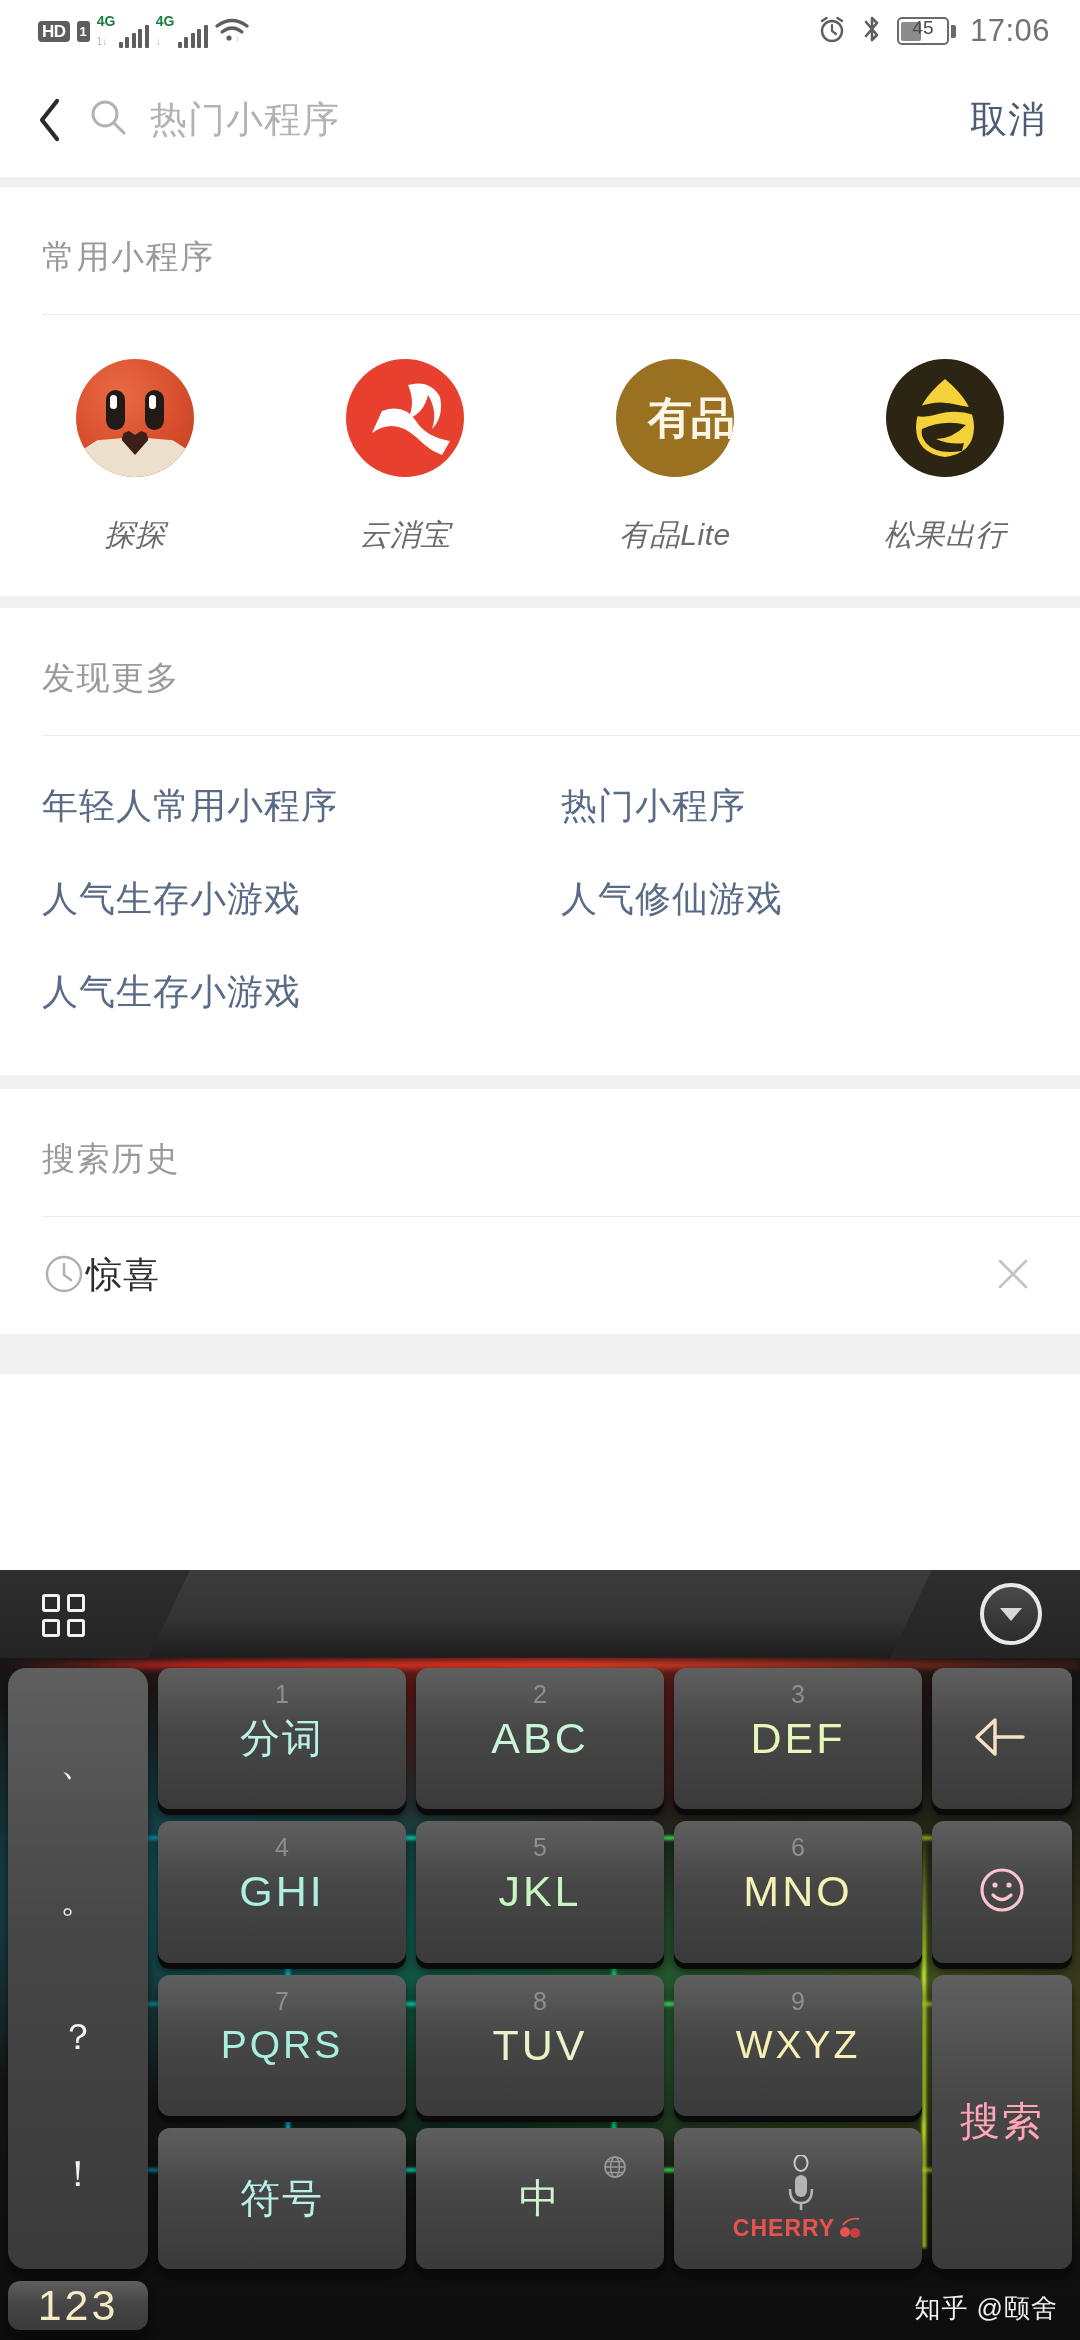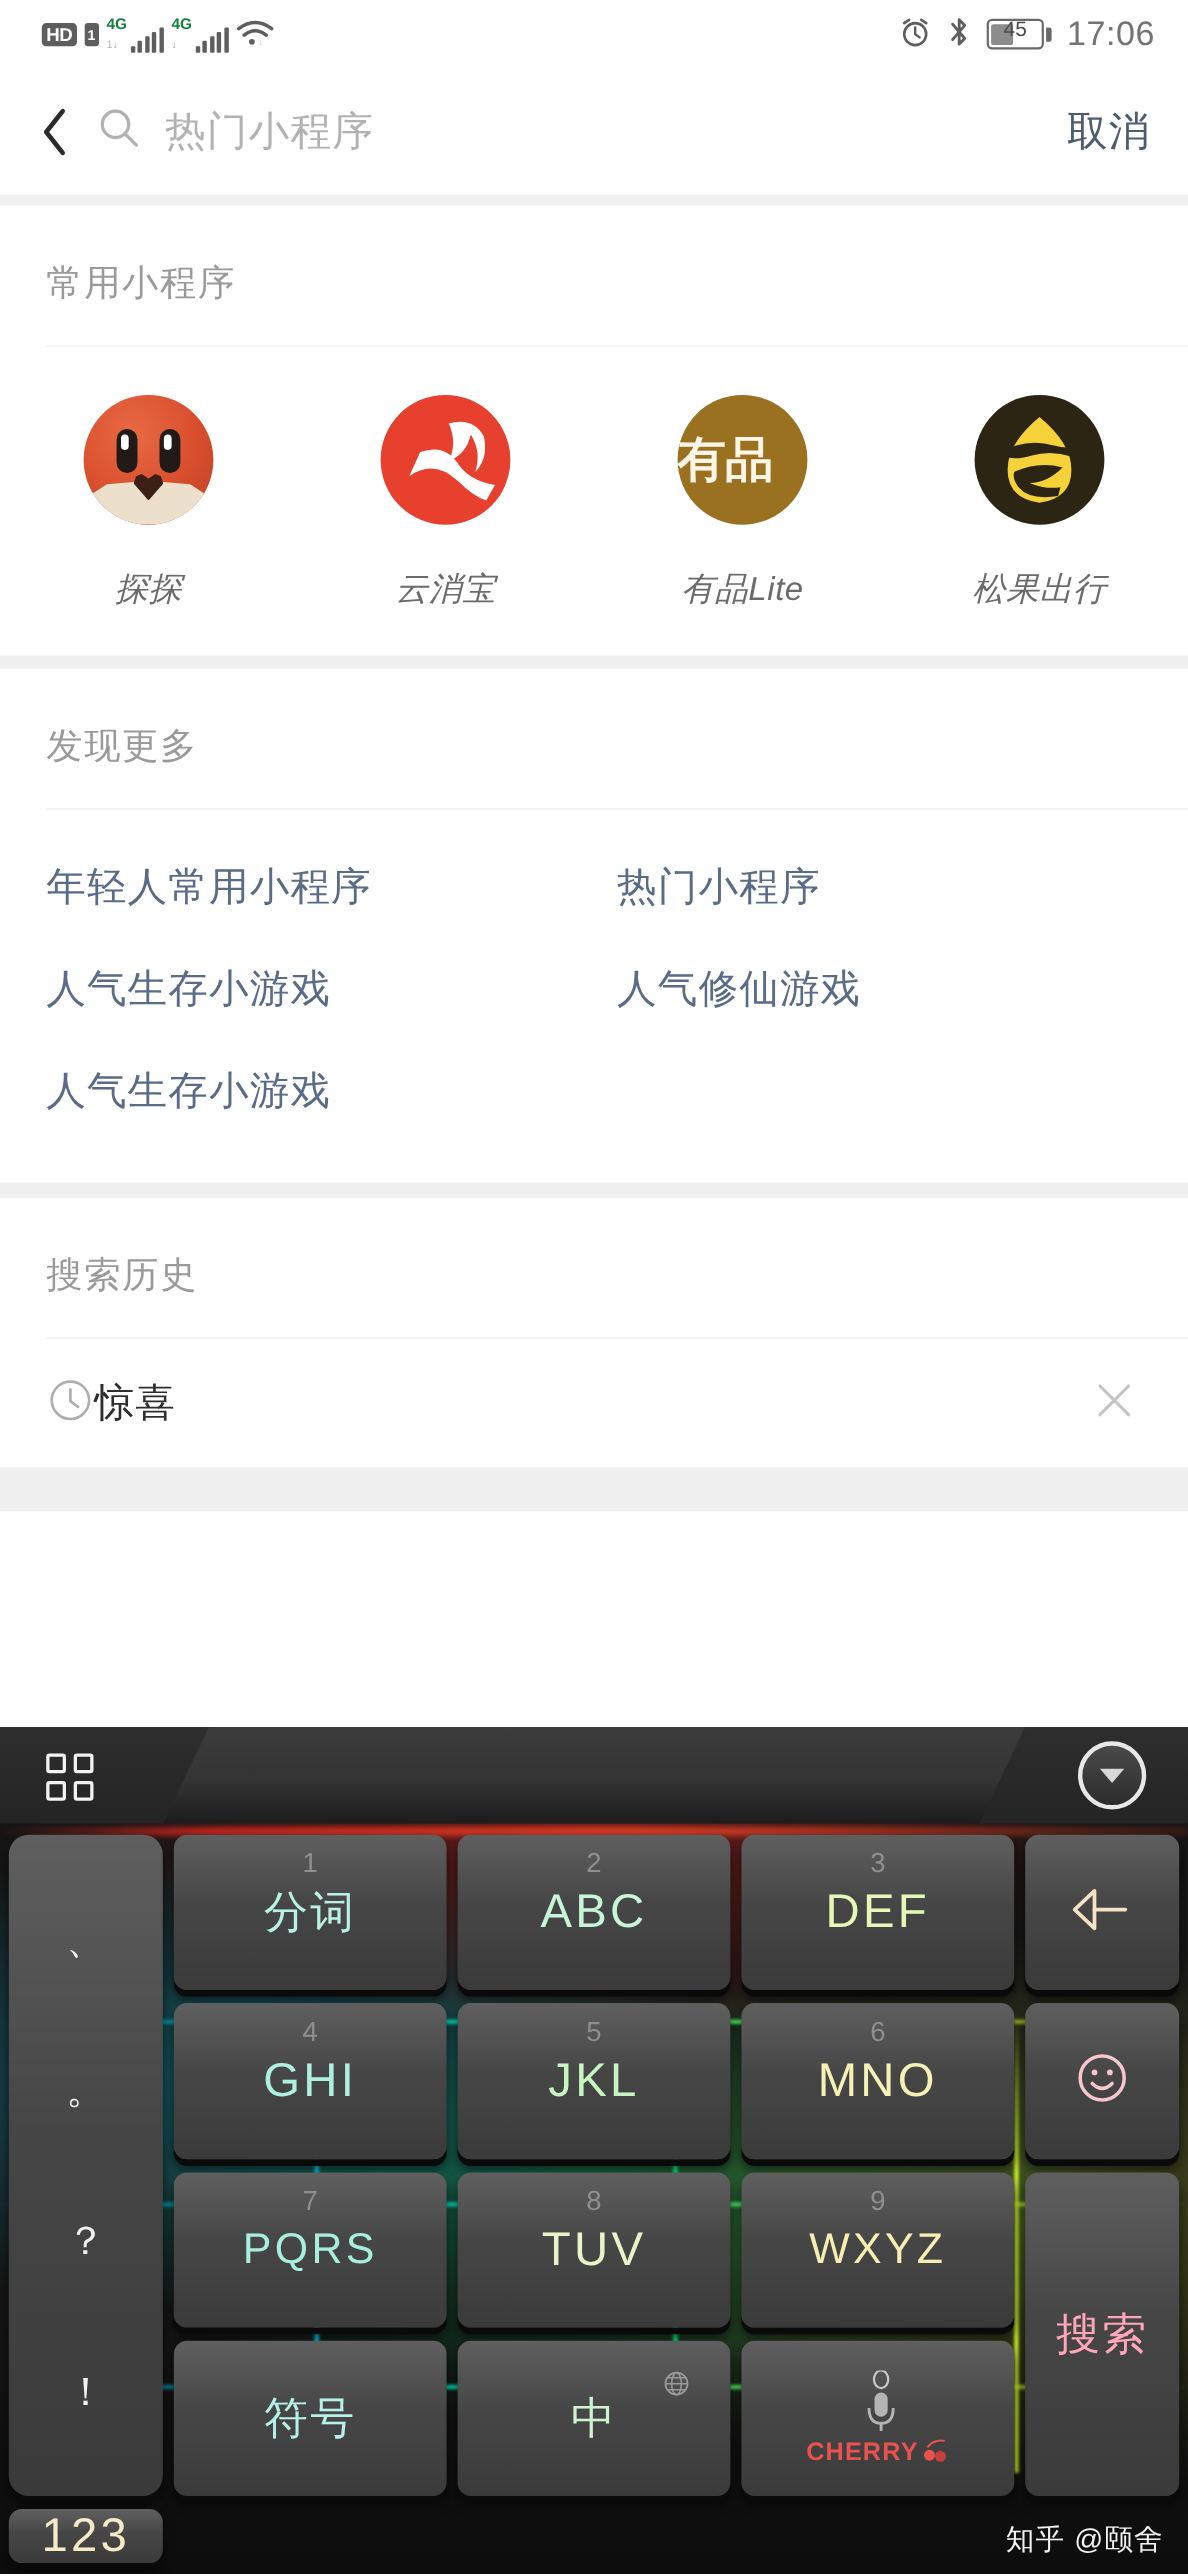--- a/index.html
+++ b/index.html
@@ -101,21 +101,21 @@
 
   
   .app-grid {
     display:flex; padding:44px 0 40px 0;
   }
   .app-cell {
     flex:1; display:flex; flex-direction:column; align-items:center; cursor:pointer;
   }
   .app-icon {
     width:118px; height:118px; border-radius:50%;
-    display:flex; align-items:center; justify-content:flex-start;
+    display:flex; align-items:center; justify-content:flex-end;
     position:relative; overflow:hidden;
   }
   .app-label {
     margin-top:38px; font-size:30px; color:#6b6b6b; letter-spacing:0.5px;font-style:italic;
   }
 
   
   .ic-tantan { background:radial-gradient(circle at 38% 30%, #e96a45 0%, #d94f2d 52%, #b93f22 100%); }
   .fox-muzzle {
     position:absolute; bottom:0; left:0; right:0; height:40px;

